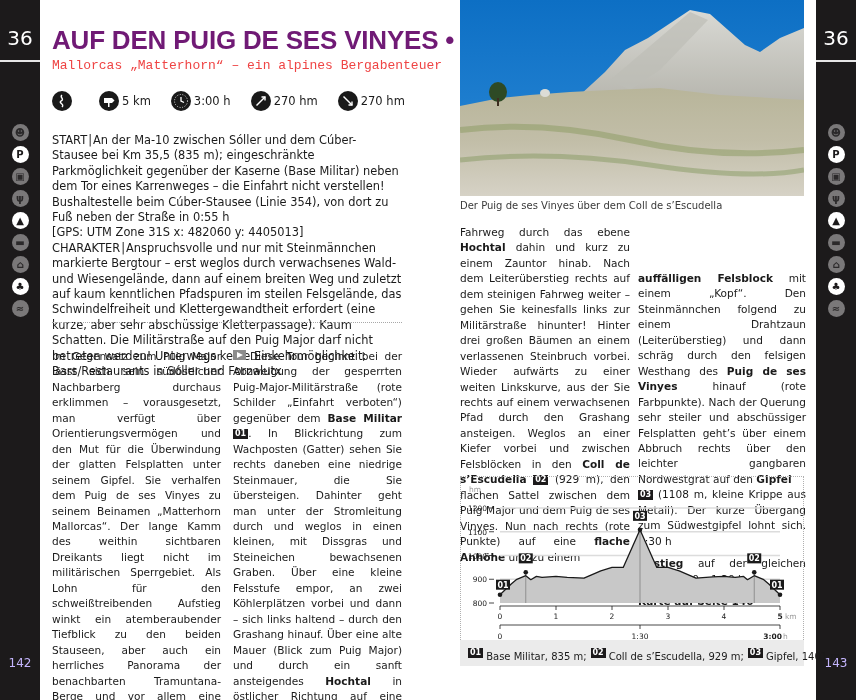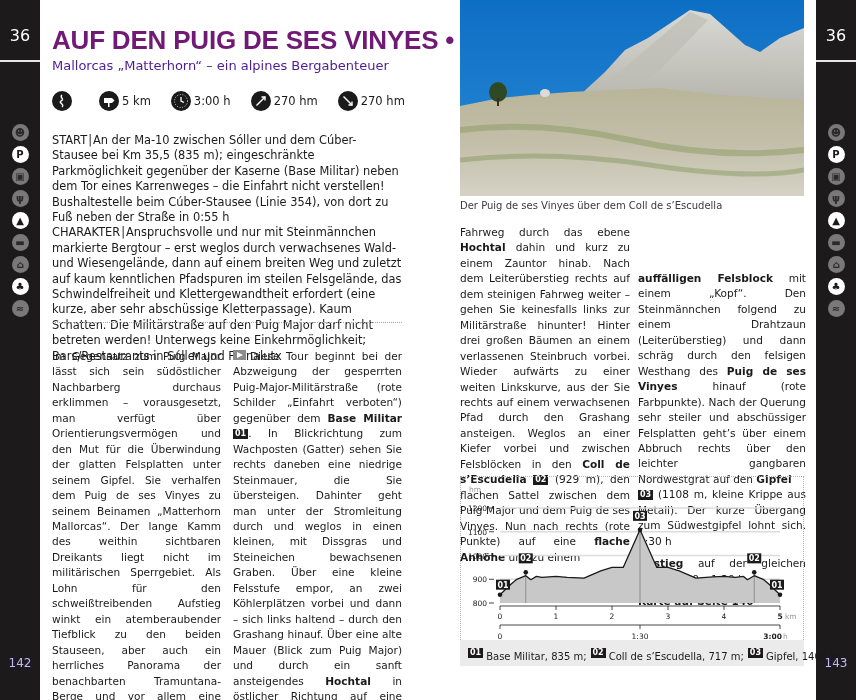--- a/index.html
+++ b/index.html
@@ -3,31 +3,31 @@
 <meta charset="utf-8">
 <style>
   * { box-sizing: border-box; margin: 0; padding: 0; }
   html, body { width: 856px; height: 700px; overflow: hidden; background: #ffffff; }
   body { position: relative; font-family: "DejaVu Sans", "Liberation Sans", sans-serif; color: #1a1a1a; }
 
   
   .sidebar { position: absolute; top: 0; width: 40px; height: 700px; background: #1c1a1b; color: #fff; }
   .sidebar.left { left: 0; }
   .sidebar.right { right: 0; width: 40px; }
-  .sidebar .tour-num { position: absolute; top: 26px; width: 100%; text-align: center; font-size: 16px; color: #fff; }
+  .sidebar .tour-num { position: absolute; top: 26px; width: 100%; text-align: center; font-size: 20px; color: #fff; }
   .sidebar .tour-rule { position: absolute; top: 60px; left: 0; width: 100%; height: 2px; background: #e6e6e6; }
   .sidebar .page-num { position: absolute; bottom: 30px; width: 100%; text-align: center; font-size: 12px; color: #c4b5fd; }
   .sidebar .icon-stack { position: absolute; top: 124px; left: 0; width: 100%; display: flex; flex-direction: column; align-items: center; gap: 5px; }
   .sb-icon { width: 17px; height: 17px; border-radius: 50%; display: flex; align-items: center; justify-content: center; font-size: 10px; font-weight: bold; line-height: 1; }
   .sb-icon.on { background: #ffffff; color: #1c1a1b; }
   .sb-icon.off { background: #7a7879; color: #2b292a; }
 
   
   .title { position: absolute; left: 52px; top: 25px; font-family: "Liberation Sans", sans-serif; font-weight: bold; font-size: 26px; letter-spacing: -0.2px; color: #701a75; white-space: nowrap; }
-  .subtitle { position: absolute; left: 52px; top: 58px; font-size: 13px; color: #4c1d95; white-space: nowrap; }
+  .subtitle { position: absolute; left: 52px; top: 58px; font-size: 13px; color: #ef4444; white-space: nowrap; font-family: Liberation Mono, monospace; }
   .stats { position: absolute; left: 52px; top: 91px; display: flex; align-items: center; }
   .stat { display: flex; align-items: center; font-size: 11.5px; margin-right: 20px; }
   .stat-icon { width: 20px; height: 20px; border-radius: 50%; background: #1a1a1a; color: #fff; display: inline-flex; align-items: center; justify-content: center; font-size: 12px; margin-right: 3px; }
   .stat:first-child { margin-right: 24px; }
 
   .info { position: absolute; left: 52px; top: 133px; width: 350px; font-size: 11.4px; line-height: 15.4px; color: #1a1a1a; }
   .info .label { font-weight: normal; }
   .info .sep { margin: 0 1px; }
   .dotted-rule { position: absolute; left: 52px; top: 322px; width: 350px; border-top: 1px dotted #a8a8a8; }
 
@@ -135,20 +135,21 @@
         </svg>
     </span>
     <span>270 hm</span>
   </div>
 </div>
 
 <div class="info">
   <div>
     <span class="label">START</span><span class="sep">|</span><span>An der Ma-10 zwischen Sóller und dem Cúber-Stausee bei Km 35,5 (835 m); eingeschränkte Parkmöglichkeit gegenüber der Kaserne (Base Militar) neben dem Tor eines Karrenweges – die Einfahrt nicht verstellen! Bushaltestelle beim Cúber-Stausee (Linie 354), von dort zu Fuß neben der Straße in 0:55 h</span>
   </div>
+  <div>[GPS: UTM Zone 31S  x: 482060  y: 4405013]</div>
   <div>
     <span class="label">CHARAKTER</span><span class="sep">|</span><span>Anspruchsvolle und nur mit Steinmännchen markierte Bergtour – erst weglos durch verwachsenes Wald- und Wiesengelände, dann auf einem breiten Weg und zuletzt auf kaum kenntlichen Pfadspuren im steilen Felsgelände, das Schwindelfreiheit und Klettergewandtheit erfordert (eine kurze, aber sehr abschüssige Kletterpassage). Kaum Schatten. Die Militärstraße auf den Puig Major darf nicht betreten werden! Unterwegs keine Einkehrmöglichkeit; Bars/Restaurants in Sóller und Fornalutx</span>
   </div>
 </div>
 <div class="dotted-rule"></div>
 
 <div class="col col1">
   <p>Im Gegensatz zum Puig Major lässt sich sein südöstlicher Nachbarberg durchaus erklimmen – vorausgesetzt, man verfügt über Orientierungsvermögen und den Mut für die Überwindung der glatten Felsplatten unter seinem Gipfel. Sie verhalfen dem Puig de ses Vinyes zu seinem Beinamen „Matterhorn Mallorcas“. Der lange Kamm des weithin sichtbaren Dreikants liegt nicht im militärischen Sperrgebiet. Als Lohn für den schweißtreibenden Aufstieg winkt ein atemberaubender Tiefblick zu den beiden Stauseen, aber auch ein herrliches Panorama der benachbarten Tramuntana-Berge und vor allem eine exklusive Einsicht in die wilde Südostflanke des „großen Bruders“, in der sich die Kletterwand der Pa de sa Figa („Feigenbrot“) und die Steinnadel der Agulla des Frare („der Mönch“) zeigen.</p>
 </div>
 
@@ -254,16 +255,16 @@
       <text x="179" y="162" font-size="7.5" fill="#1a1a1a" text-anchor="middle" font-weight="normal" font-family="&quot;DejaVu Sans&quot;, sans-serif">1:30</text>
       <line x1="319" x2="319" y1="148" y2="152" stroke="#1a1a1a" stroke-width="0.8"></line>
       <text x="321" y="162" font-size="7.5" fill="#1a1a1a" text-anchor="end" font-weight="bold" font-family="&quot;DejaVu Sans&quot;, sans-serif">3:00</text>
       <text x="322" y="162" font-size="7.5" fill="#9a9a9a" font-family="&quot;DejaVu Sans&quot;, sans-serif">h</text>
     </svg>
 </div>
 <div class="profile-legend">
   <span class="wp">01</span>
     <span class="item">Base Militar, 835 m;</span>
   <span class="wp">02</span>
-    <span class="item">Coll de s’Escudella, 717 m;</span>
+    <span class="item">Coll de s’Escudella, 929 m;</span>
   <span class="wp">03</span>
     <span class="item">Gipfel, 1401 m</span>
 </div>
 
 </body></html>

